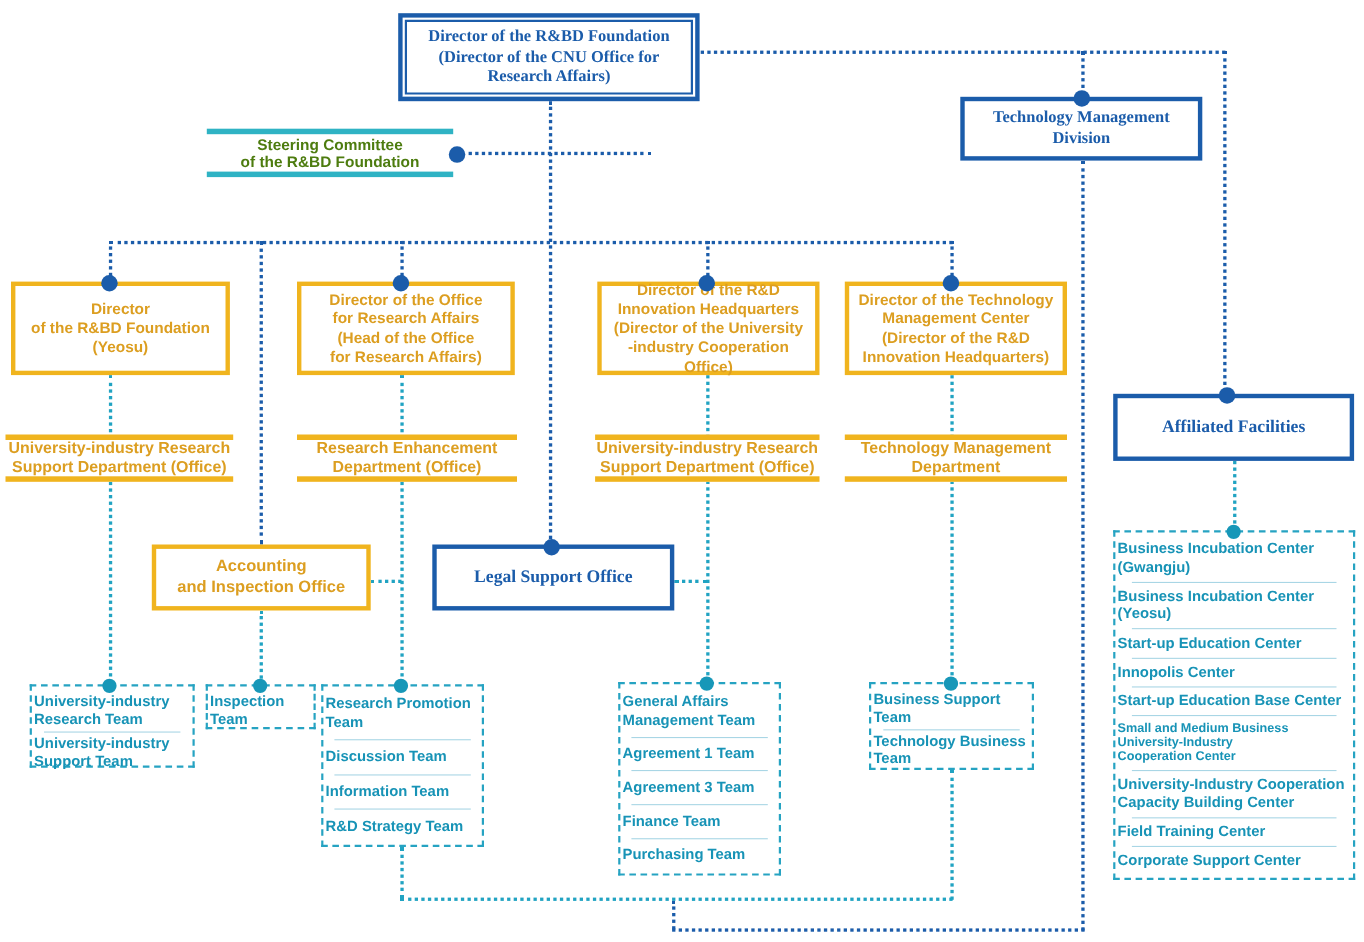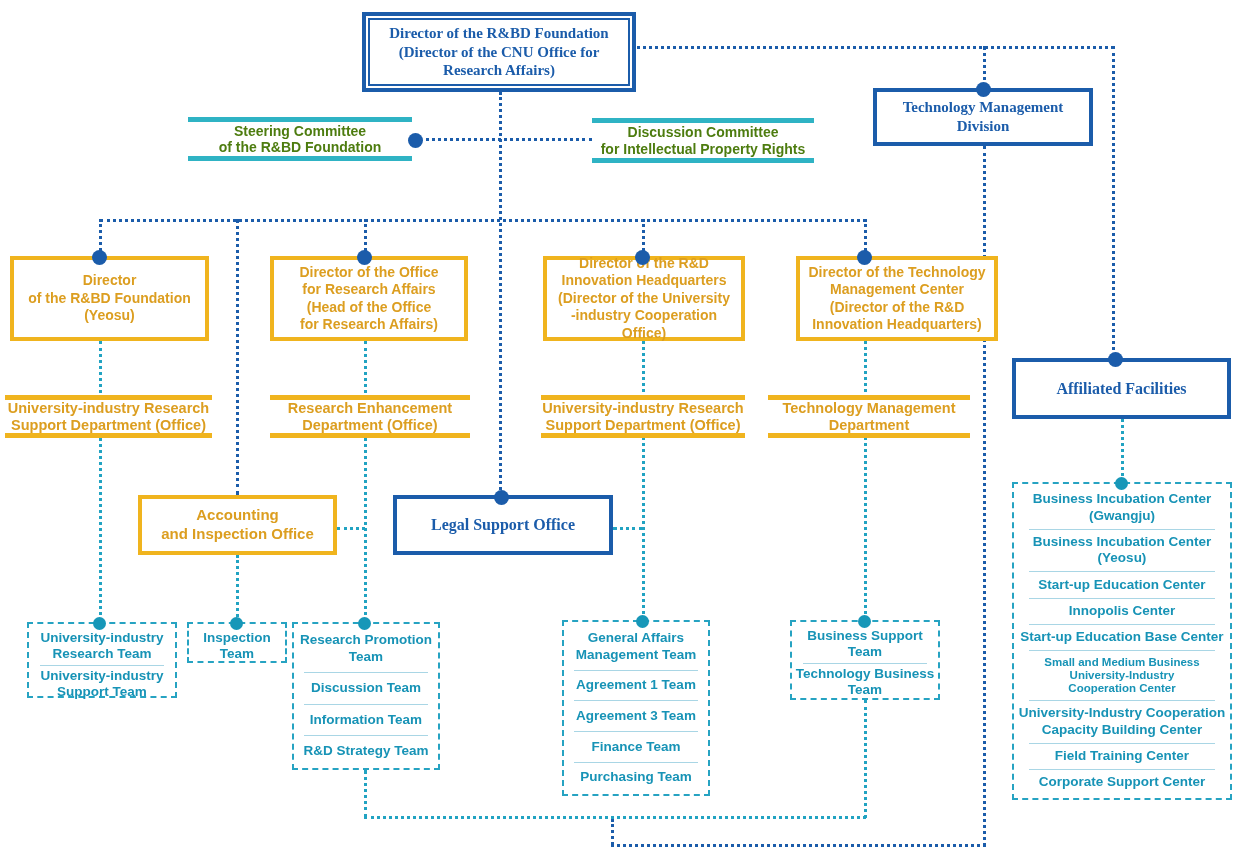--- a/index.html
+++ b/index.html
@@ -6,21 +6,21 @@
   #canvas{position:relative;width:1240px;height:856px;background:#fff;overflow:hidden;
           font-family:"Liberation Sans",sans-serif;font-weight:bold;}
   .box{position:absolute;background:#fff;display:flex;align-items:center;justify-content:center;
        text-align:center;white-space:pre-line;box-sizing:border-box;z-index:2;line-height:1.25;}
   .blue-box{border:4px solid #1b5caa;color:#1b5caa;font-family:Liberation Serif, serif;}
   .blue-box.double{box-shadow:inset 0 0 0 2px #ffffff, inset 0 0 0 4px #1b5caa;}
   .gold-box{border:4px solid #f0b41e;color:#dc9e20;}
   .gold-bar{border-top:5px solid #f0b41e;border-bottom:5px solid #f0b41e;color:#dc9e20;line-height:1.12;}
   .teal-bar{border-top:5px solid #2fb3c4;border-bottom:5px solid #2fb3c4;color:#4d7c0f;line-height:1.15;}
   .team-box{position:absolute;background:#fff;border:2px dashed #26a3c2;color:#1793b6;
-            display:flex;flex-direction:column;justify-content:space-around;text-align:center;
+            display:flex;flex-direction:column;justify-content:space-around;
             white-space:pre-line;box-sizing:border-box;z-index:2;padding:4px 2px;
             font-size:13.5px;line-height:1.22;}
   .ti{padding:2px 0;}
   .ti.small{font-size:11.5px;line-height:1.15;}
   .sep{height:1px;background:#a9d6e5;width:88%;margin:0 auto;flex:none;}
   .hl{position:absolute;height:0;border-top:3px dotted #1b5caa;z-index:1;}
   .vl{position:absolute;width:0;border-left:3px dotted #1b5caa;z-index:1;}
   .teal{border-color:#21a3c2;}
   .dot{position:absolute;border-radius:50%;background:#1b5caa;width:15px;height:15px;
        margin:-7px 0 0 -8px;z-index:3;}
@@ -59,38 +59,36 @@
   <div class="vl teal" style="left:364px;top:770px;height:48px;"></div>
   <div class="vl teal" style="left:1121px;top:419px;height:63px;"></div>
 
   <div class="box blue-box double f15" style="left:362px;top:12px;width:274px;height:80px;">Director of the R&amp;BD Foundation
 (Director of the CNU Office for
 Research Affairs)</div>
 
   <div class="box teal-bar f14" style="left:188px;top:117px;width:224px;height:44px;">Steering Committee
 of the R&amp;BD Foundation</div>
 
-  <div class="box teal-bar f14" style="left:592px;top:118px;width:222px;height:45px;">Discussion Committee
-for Intellectual Property Rights</div>
 
   <div class="box blue-box f15" style="left:873px;top:88px;width:220px;height:58px;">Technology Management
 Division</div>
 
   <div class="box gold-box f14" style="left:10px;top:256px;width:199px;height:85px;">Director
 of the R&amp;BD Foundation
 (Yeosu)</div>
   <div class="box gold-box f14" style="left:270px;top:256px;width:198px;height:85px;">Director of the Office
 for Research Affairs
 (Head of the Office
 for Research Affairs)</div>
   <div class="box gold-box f14" style="left:543px;top:256px;width:202px;height:85px;">Director of the R&amp;D
 Innovation Headquarters
 (Director of the University
 -industry Cooperation Office)</div>
-  <div class="box gold-box f14" style="left:768px;top:256px;width:202px;height:85px;margin-left:28px;">Director of the Technology
+  <div class="box gold-box f14" style="left:768px;top:256px;width:202px;height:85px;">Director of the Technology
 Management Center
 (Director of the R&amp;D
 Innovation Headquarters)</div>
 
   <div class="box gold-bar f145" style="left:5px;top:395px;width:207px;height:43px;">University-industry Research
 Support Department (Office)</div>
   <div class="box gold-bar f145" style="left:270px;top:395px;width:200px;height:43px;">Research Enhancement
 Department (Office)</div>
   <div class="box gold-bar f145" style="left:541px;top:395px;width:204px;height:43px;">University-industry Research
 Support Department (Office)</div>

